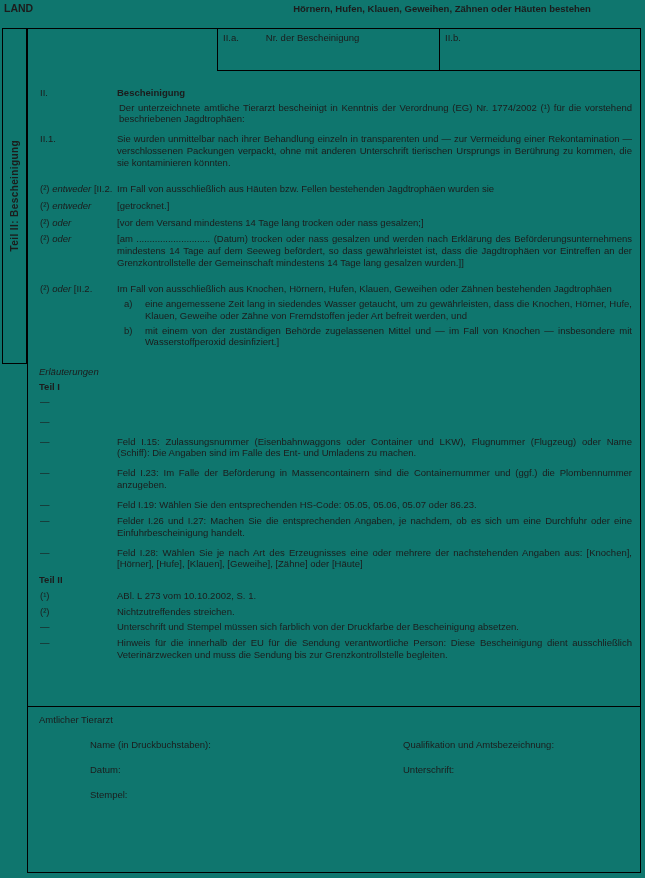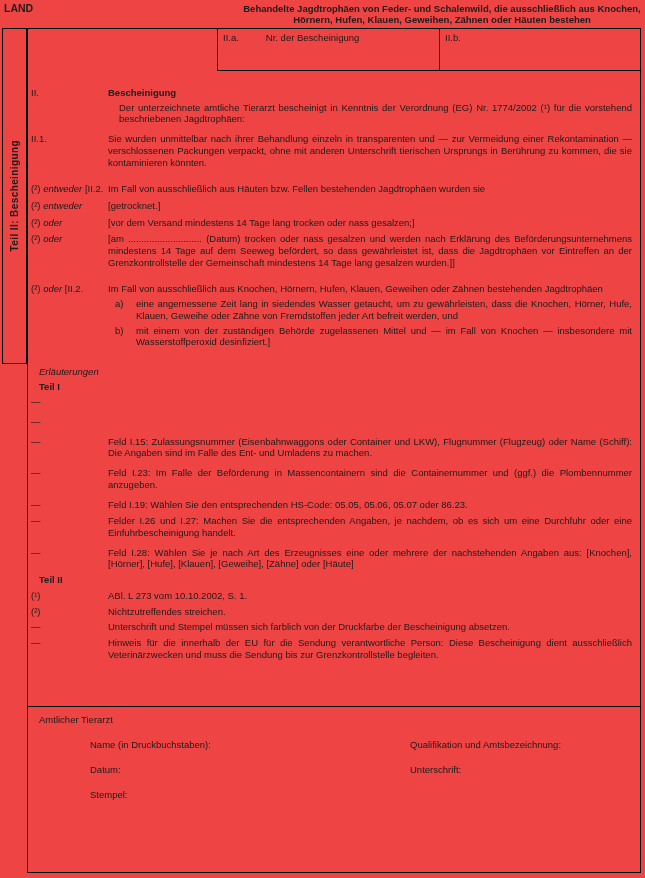--- a/index.html
+++ b/index.html
@@ -1,17 +1,17 @@
 <!DOCTYPE html>
 <html><head>
 <meta charset="utf-8">
 <style>
   html,body { margin:0; padding:0; background:#fff; }
   .page {
-    position:relative; width:645px; height:878px; background:#ef4444;
+    position:relative; width:645px; height:878px; background:#0f766e;
     font-family:"Liberation Sans", sans-serif; color:#1c1c1c;
     font-size:9.5px; line-height:11.7px; overflow:hidden;
   }
   .b { font-weight:bold; }
   .i { font-style:italic; }
 
   
   .land { position:absolute; left:4px; top:3px; font-weight:bold; font-size:10.5px; }
   .doc-title {
     position:absolute; right:1px; top:3px; width:404px; text-align:center;
@@ -39,49 +39,48 @@
   .cells {
     position:absolute; left:189px; top:0; right:0; height:42px; display:flex;
     border-left:1.6px solid #000; border-bottom:1.6px solid #000; box-sizing:border-box;
   }
   .cell-a { width:222px; border-right:1.6px solid #000; box-sizing:border-box; padding:3px 5px; display:flex; gap:27px; }
   .cell-b { flex:1; padding:3px 5px; }
 
   
   .content { position:absolute; top:58px; left:0; width:100%; }
   .row { display:flex; margin-bottom:8px; }
-  .lbl { flex:0 0 77px; margin-left:3px; white-space:nowrap; }
+  .lbl { flex:0 0 77px; margin-left:12px; white-space:nowrap; }
   .txt { flex:1; margin-right:8px; text-align:justify; }
   .row-title { margin-bottom:3px; }
   .para { margin:0 8px 8px 91px; text-align:justify; }
   .mb15 { margin-bottom:15px; }
   .mb5  { margin-bottom:5px; }
   .mb18 { margin-bottom:18px; }
   .mb4  { margin-bottom:4px; }
   .sub { display:flex; margin-top:3px; }
   .subm { flex:0 0 21px; margin-left:7px; }
   .subt { flex:1; text-align:justify; }
   .hd { margin:0 0 4px 11px; }
   .hd-erl { margin-bottom:3px; }
 
   
   .officer { position:absolute; left:0; right:0; top:677px; bottom:0; border-top:1.6px solid #000; }
   .officer-title { margin:7px 0 0 11px; }
-  .frow { display:flex;gap:7px; }
+  .frow { display:flex; }
   .frow .c1 { margin-left:62px; width:313px; }
   .r1 { margin-top:13px; } .r2 { margin-top:14px; } .r3 { margin-top:13px; }
 </style>
 </head>
 <body>
 
 <div class="page">
 
   <div class="land">LAND</div>
   <div class="doc-title">
-    <div>Behandelte Jagdtrophäen von Feder- und Schalenwild, die ausschließlich aus Knochen,</div>
     <div>Hörnern, Hufen, Klauen, Geweihen, Zähnen oder Häuten bestehen</div>
   </div>
 
   <div class="side-box">
     <span>Teil II: Bescheinigung</span>
   </div>
 
   <div class="form">
 
     <div class="cells">

